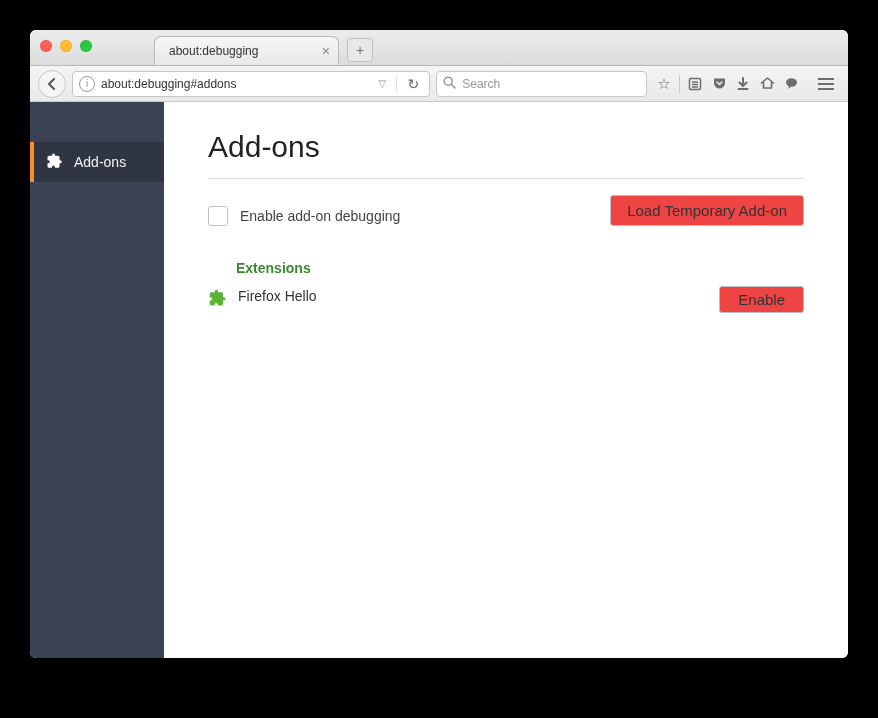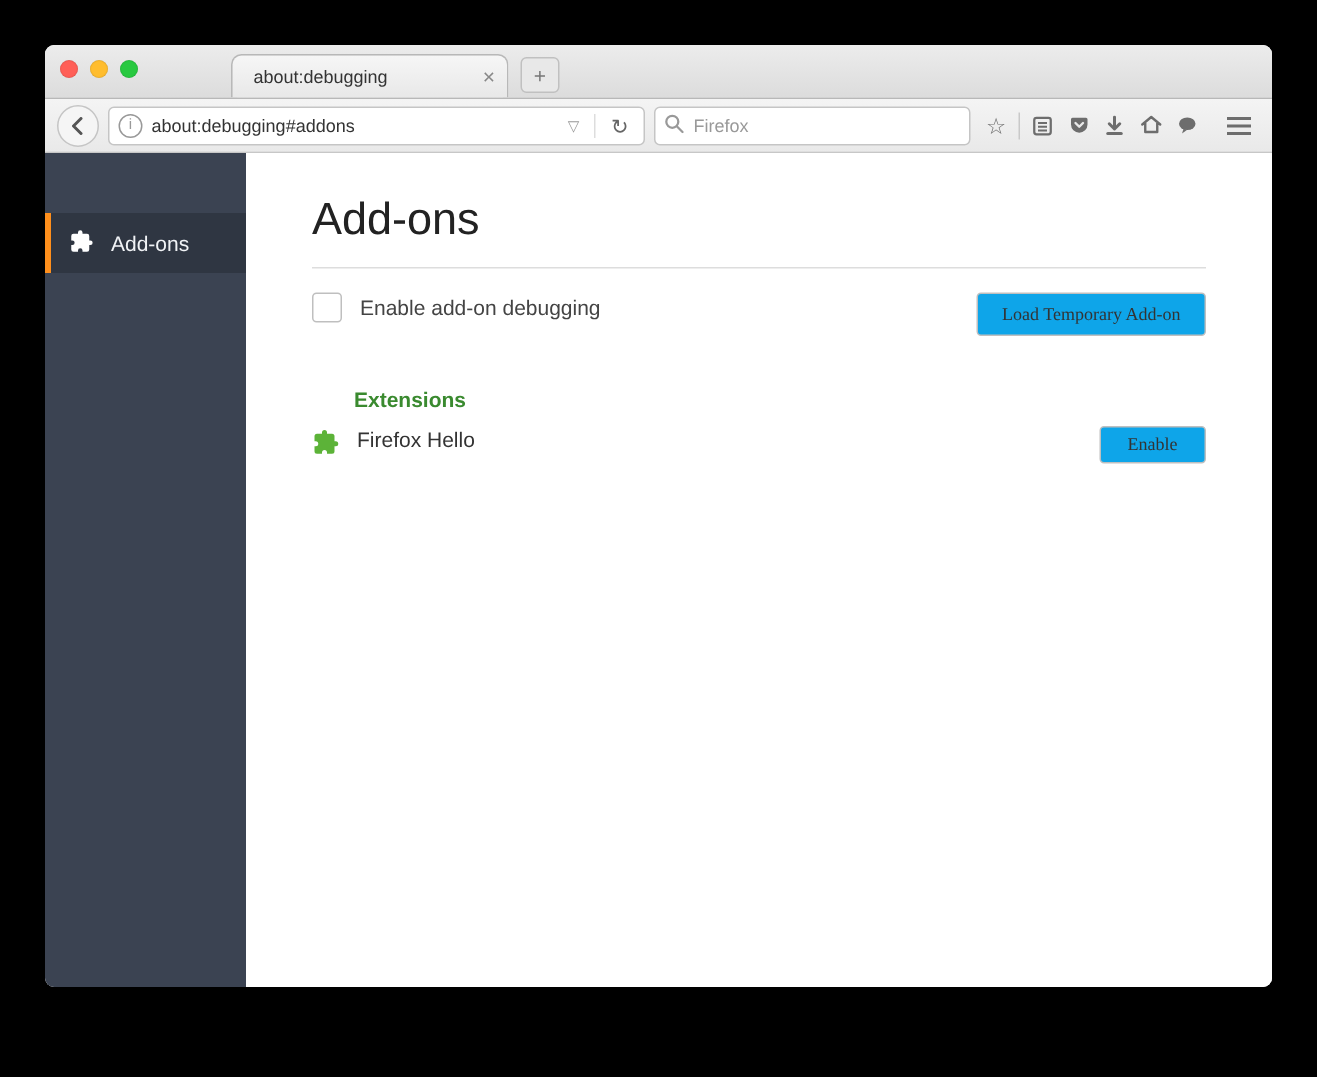--- a/index.html
+++ b/index.html
@@ -98,27 +98,27 @@
     .side-item {
       display:flex; align-items:center; gap:10px; height:40px;
       padding-left:16px; color:#f1f3f6; font-size:14px; font-weight:500;
       cursor:pointer; position:relative;
     }
     .side-item.active { background:#2f3642; }
     .side-item.active::before { content:""; position:absolute; left:0; top:0; bottom:0; width:4px; background:#ff8f1c; }
     .main { flex:1; background:#fff; padding: 28px 44px; color:#333; }
     .main h1 { font-size:30px; font-weight:400; color:#222; }
     .main hr { border:none; border-top:1px solid #ddd; margin:14px 0 16px; }
-    .row { display:flex; align-items:flex-start; justify-content:space-between; }
+    .row { display:flex; align-items:flex-end; justify-content:space-between; }
     .chklabel { display:flex; align-items:center; gap:12px; font-size:14px; color:#444; }
     .chk { width:20px; height:20px; border:1px solid #bfbfbf; border-radius:3px; background:#fff; display:inline-block; }
     .btn {
-      border:1px solid #bfbfbf; border-radius:3px; background:#0ea5e9;
-      padding: 6px 16px; font-size:12px; color:#333; cursor:pointer;
-      font-family: Liberation Serif, serif;
+      border:1px solid #bfbfbf; border-radius:3px; background:#ef4444;
+      padding: 6px 16px; font-size:15px; color:#333; cursor:pointer;
+      font-family: Liberation Sans, sans-serif;
     }
     .btn.small { padding: 4px 18px; }
     .section-title { color:#3a8a2f; font-weight:700; font-size:14px; margin-top:34px; margin-bottom:10px;padding-left:28px; }
     .extrow { display:flex; align-items:center; justify-content:space-between; }
     .extleft { display:flex; align-items:flex-start; gap:10px; font-size:14px; color:#333; }
     .puzzle-green svg path { fill:#5cb338; }
     .puzzle-white svg path { fill:#fff; }
     .wrench svg { fill:#fff; }
   </style>
 </head>
@@ -152,21 +152,21 @@
       <span class="sep" style="width:1px;height:16px;background:#ddd;"></span>
       <span class="reloadbtn">↻</span>
     </div>
     <div class="searchbar">
       <span>
         <svg width="13" height="13" viewBox="0 0 13 13">
             <circle cx="5.2" cy="5.2" r="4" stroke="#999" stroke-width="1.5" fill="none"></circle>
             <line x1="8.2" y1="8.2" x2="12" y2="12" stroke="#999" stroke-width="1.5" stroke-linecap="round"></line>
           </svg>
       </span>
-      <span>Firefox</span>
+      <span>Search</span>
     </div>
     <div class="ticons">
       <div class="ti">☆</div>
       <div class="sep"></div>
       <div class="ti">
         <svg width="14" height="14" viewBox="0 0 14 14">
             <rect x="1.5" y="1.5" width="11" height="11" rx="1.5" stroke="#6d6d6d" stroke-width="1.5" fill="none"></rect>
             <line x1="4" y1="5" x2="10" y2="5" stroke="#6d6d6d" stroke-width="1.3"></line>
             <line x1="4" y1="7.5" x2="10" y2="7.5" stroke="#6d6d6d" stroke-width="1.3"></line>
             <line x1="4" y1="10" x2="10" y2="10" stroke="#6d6d6d" stroke-width="1.3"></line>

